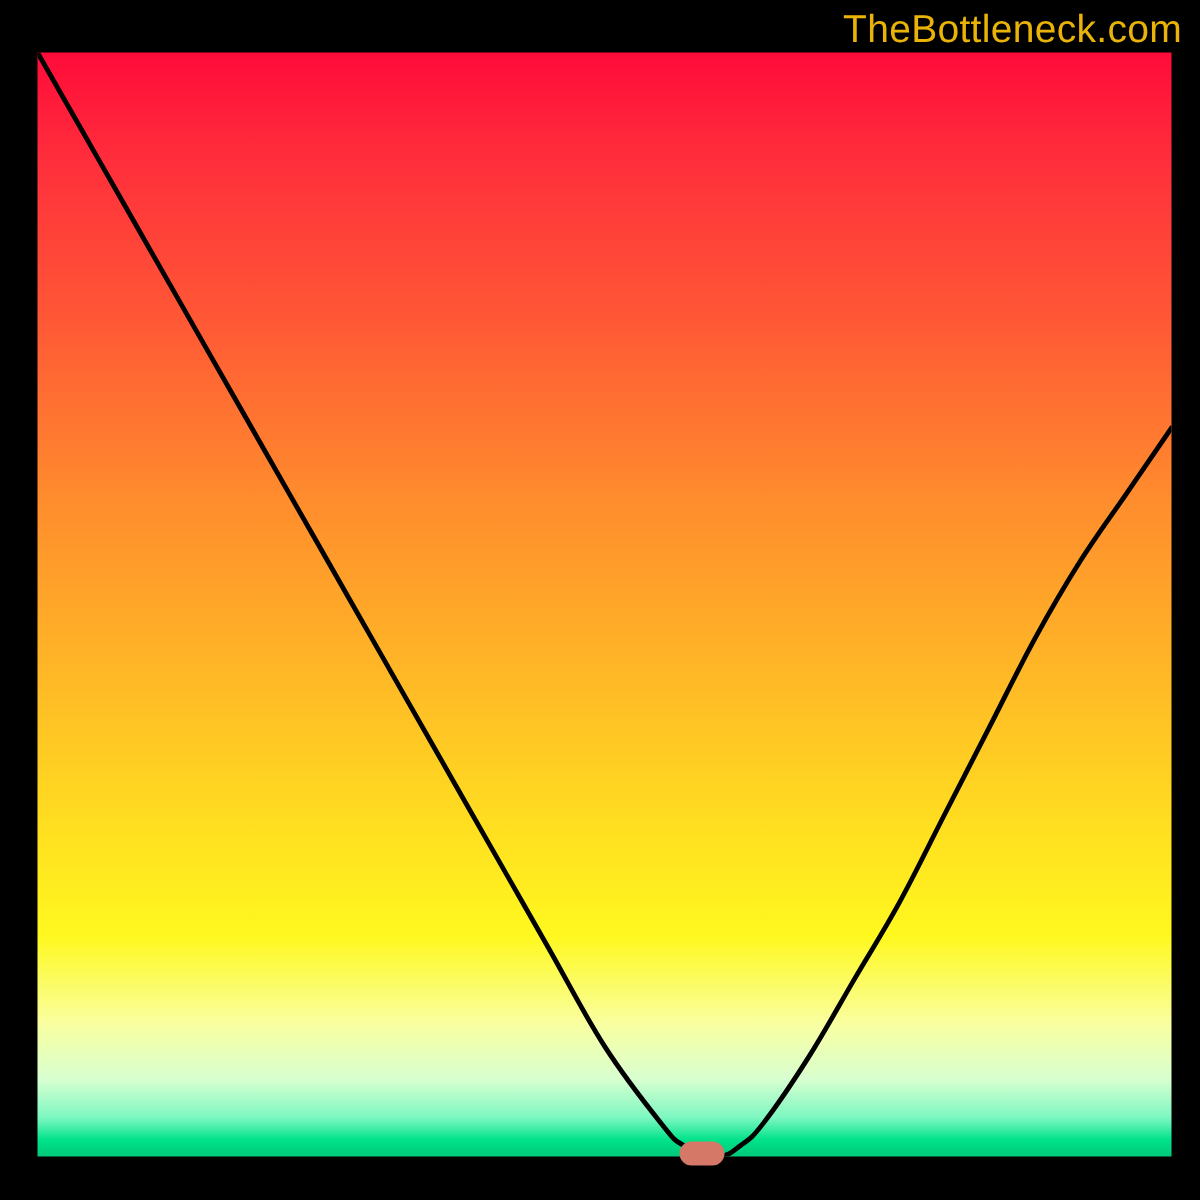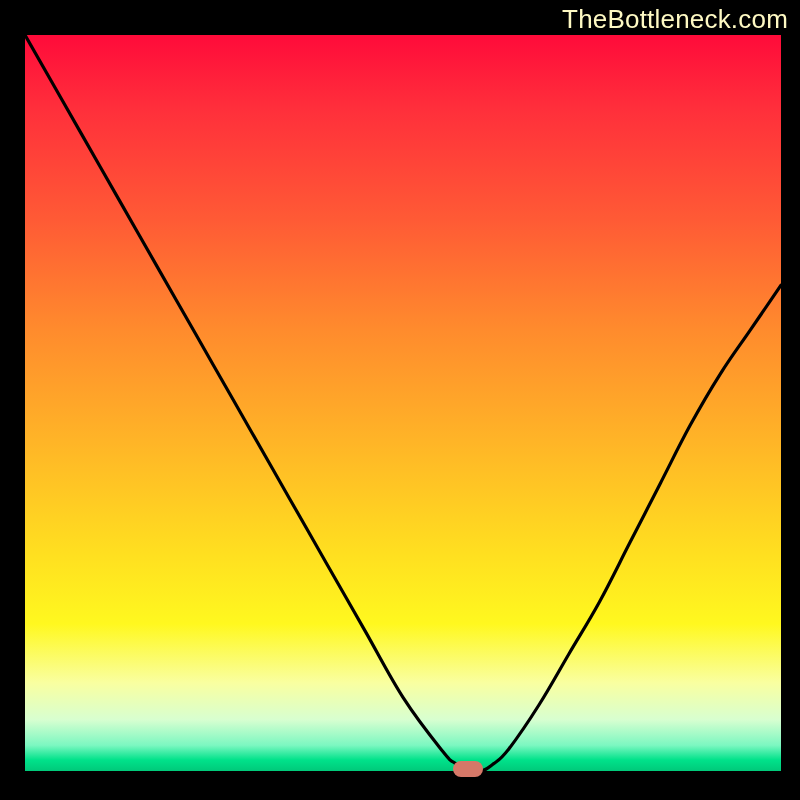--- a/index.html
+++ b/index.html
@@ -16,21 +16,21 @@
     height: 800px;
     background: #000;
   }
   .watermark {
     position: absolute;
     top: 4px;
     right: 12px;
     font-family: Arial, Helvetica, sans-serif;
     font-size: 26px;
     font-weight: 500;
-    color: #fef9c3;
+    color: #eab308;
     letter-spacing: 0.2px;
     z-index: 10;
   }
   .plot-area {
     position: absolute;
     left: 25px;
     top: 35px;
     width: 756px;
     height: 736px;
     

